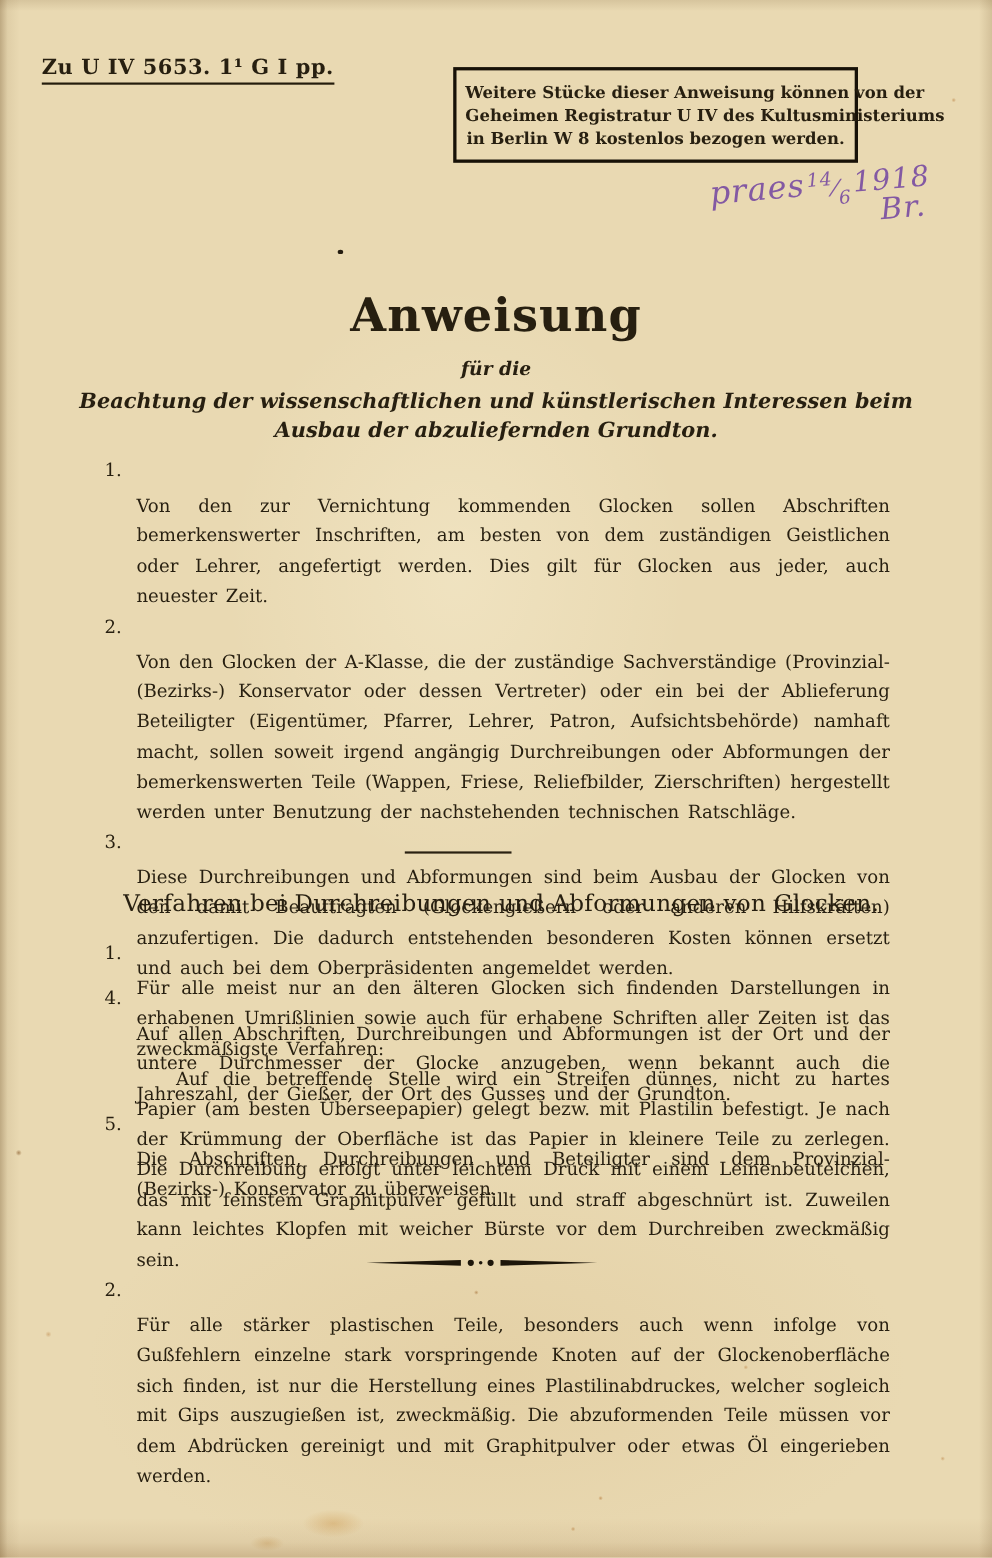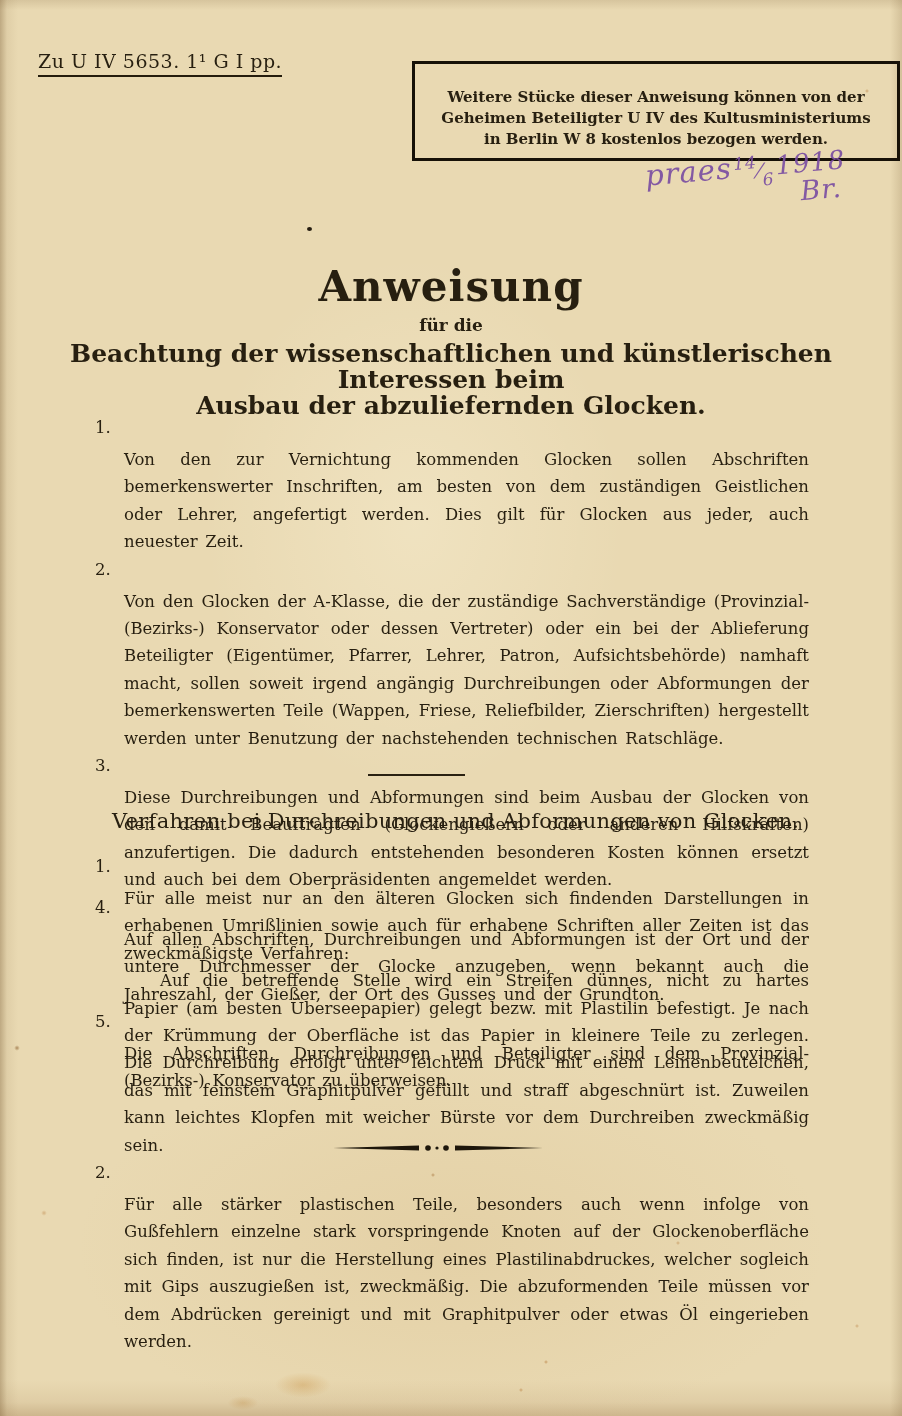--- a/index.html
+++ b/index.html
@@ -20,37 +20,37 @@
       radial-gradient(circle 3px at 593px 941px, rgba(180,110,40,0.4), rgba(180,110,40,0) 70%),
       radial-gradient(circle 3px at 867px 91px, rgba(170,100,30,0.45), rgba(170,100,30,0) 70%),
       radial-gradient(ellipse 300px 380px at 46% 37%, rgba(255,248,224,0.30), rgba(255,248,224,0) 70%),
       radial-gradient(ellipse 500px 260px at 50% 88%, rgba(205,170,110,0.18), rgba(205,170,110,0) 75%),
       linear-gradient(to right, rgba(110,80,40,0.35) 0px, rgba(110,80,40,0.08) 7px, rgba(110,80,40,0) 18px),
       linear-gradient(to left, rgba(110,80,40,0.18) 0px, rgba(110,80,40,0) 12px),
       linear-gradient(to bottom, rgba(110,80,40,0.15) 0px, rgba(110,80,40,0) 10px),
       linear-gradient(to top, rgba(140,100,55,0.30) 0px, rgba(140,100,55,0.10) 14px, rgba(140,100,55,0) 36px);
     color:#271f10;
   }
-  .ref{position:absolute;left:38px;top:50px;font-size:19px;font-weight:normal;
+  .ref{position:absolute;left:38px;top:50px;font-size:19px;font-weight:bold;
        border-bottom:2px solid #241c0c;padding-bottom:3px;letter-spacing:.5px;}
-  .notice{position:absolute;left:412px;top:61px;width:488px;box-sizing:border-box;
-          border:3px solid #171107;padding:23px 8px 8px;text-align:center;}
+  .notice{position:absolute;left:412px;top:61px;width:368px;box-sizing:border-box;
+          border:3px solid #171107;padding:10px 8px 8px;text-align:center;}
   .notice div{font-size:15px;font-weight:bold;line-height:21px;white-space:nowrap;}
   .hand{position:absolute;left:646px;top:150px;color:#7b4fa2;transform:rotate(-5deg);
         font-style:italic;font-size:29px;letter-spacing:1px;opacity:.92;}
   .hand .frac{display:inline-block;font-size:20px;line-height:0;vertical-align:-2px;margin:0 2px;}
   .hand .frac .top{vertical-align:10px;font-size:17px;}
   .hand .frac .bot{vertical-align:-8px;font-size:17px;}
   .hand .year{font-size:26px;}
   .hand .initials{display:block;text-align:right;font-size:27px;margin-top:-4px;padding-right:6px;}
   .inkdot{position:absolute;left:307px;top:227px;width:5px;height:4px;border-radius:50%;background:#241c10;}
   .title-block{position:absolute;left:0;right:0;top:263px;text-align:center;}
   .main-title{font-size:42px;font-weight:bold;letter-spacing:1px;line-height:48px;}
-  .for-the{font-size:17px;font-weight:bold;margin-top:4px;line-height:20px;}
-  .subtitle{font-size:25px;font-weight:bold;line-height:26px;margin-top:6px;}
+  .for-the{font-size:17px;font-weight:bold;margin-top:15px;line-height:20px;font-style:italic;}
+  .subtitle{font-size:19px;font-weight:bold;line-height:26px;margin-top:6px;font-style:italic;}
   .list{position:absolute;left:95px;width:714px;font-size:16.5px;line-height:27.4px;}
   .list1{top:414px;}
   .item{display:flex;}
   .item .num{width:29px;flex:none;}
   .item .txt{flex:1;text-align:justify;word-spacing:2.5px;margin-top:32px;}
   .item .txt p{margin:0;text-align:justify;}
   .item .txt p.sub{text-indent:36px;}
   .divider1{position:absolute;left:368px;top:774px;width:97px;border-top:2px solid #2a2111;}
   .sec2head{position:absolute;left:112px;top:809px;font-size:21px;font-weight:normal;letter-spacing:.3px;}
   .list2{top:853px;}
@@ -58,37 +58,37 @@
 </style>
 </head>
 <body>
 
 <div class="page">
 
   <div class="ref">Zu U IV 5653. 1¹ G I pp.</div>
 
   <div class="notice">
     <div>Weitere Stücke dieser Anweisung können von der</div>
-    <div>Geheimen Beteiligter U IV des Kultusministeriums</div>
+    <div>Geheimen Registratur U IV des Kultusministeriums</div>
     <div>in Berlin W 8 kostenlos bezogen werden.</div>
   </div>
 
   <div class="hand">
     <span>praes</span><span class="frac"><span class="top">14</span>⁄<span class="bot">6</span></span><span class="year">1918</span>
     <span class="initials">Br.</span>
   </div>
 
   <div class="inkdot"></div>
 
   <div class="title-block">
     <div class="main-title">Anweisung</div>
     <div class="for-the">für die</div>
     <div class="subtitle">
       <div>Beachtung der wissenschaftlichen und künstlerischen Interessen beim</div>
-      <div>Ausbau der abzuliefernden Glocken.</div>
+      <div>Ausbau der abzuliefernden Grundton.</div>
     </div>
   </div>
 
   <div class="list list1">
     <div class="item">
       <span class="num">1.</span>
       <span class="txt">Von den zur Vernichtung kommenden Glocken sollen Abschriften bemerkenswerter Inschriften, am besten von dem zuständigen Geistlichen oder Lehrer, angefertigt werden. Dies gilt für Glocken aus jeder, auch neuester Zeit.</span>
     </div>
     <div class="item">
       <span class="num">2.</span>

